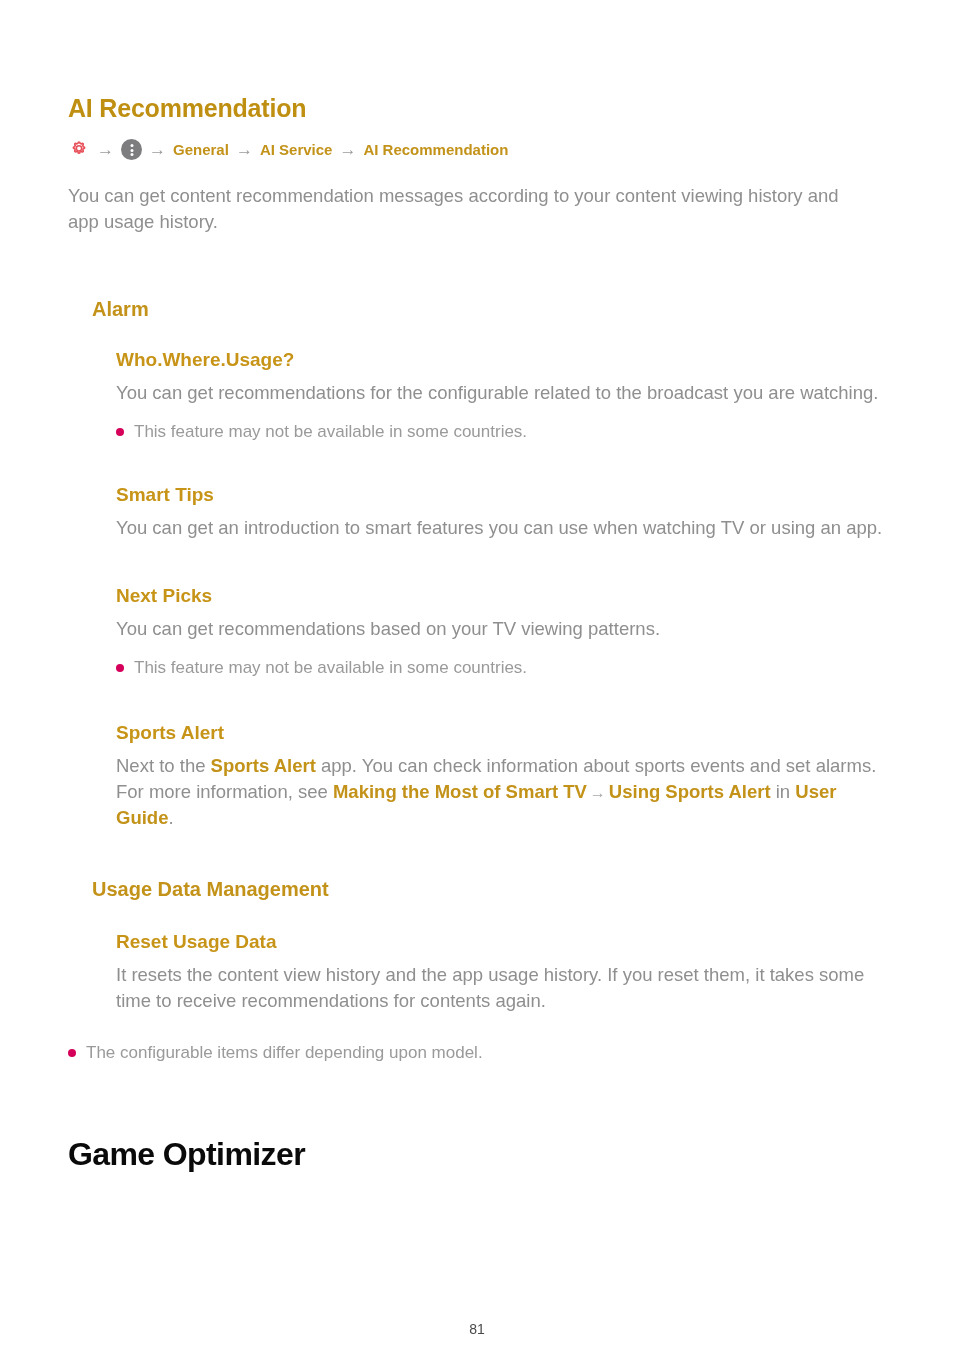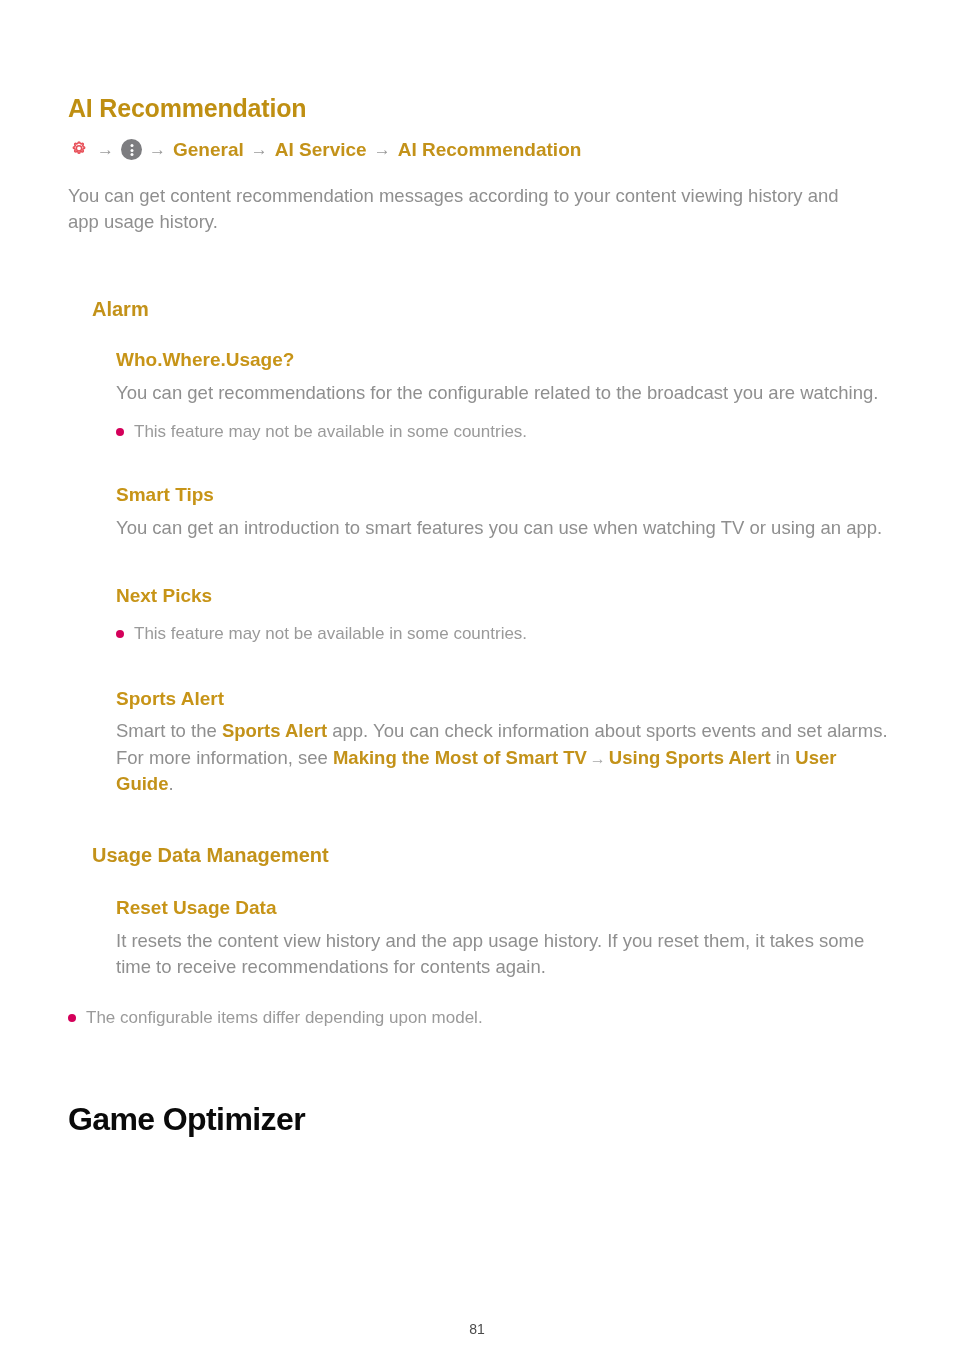--- a/index.html
+++ b/index.html
@@ -57,21 +57,21 @@
 
   
   .breadcrumb {
     display: flex;
     align-items: center;
     margin: 0 0 20px 0;
     height: 26px;
   }
   .bc-text {
     color: #c39219;
-    font-size: 19px;
+    font-size: 15px;
     font-weight: bold;
     white-space: nowrap;
   }
   .bc-arrow {
     color: #9a9a9a;
     font-size: 17px;
     margin: 0 7px;
     line-height: 1;
   }
   .gear-icon {
@@ -214,30 +214,31 @@
 
       <div class="block">
         <div style="height:14px"></div>
         <h4 class="h-level3">Smart Tips</h4>
         <p class="body-text">You can get an introduction to smart features you can use when watching TV or using an app.</p>
       </div>
 
       <div class="block">
         <div style="height:18px"></div>
         <h4 class="h-level3">Next Picks</h4>
+        <p class="body-text">You can get recommendations based on your TV viewing patterns.</p>
         <div class="note">
           <span class="note-bullet"></span>
           <span class="note-text">This feature may not be available in some countries.</span>
         </div>
       </div>
 
       <div class="block">
         <div style="height:16px"></div>
         <h4 class="h-level3">Sports Alert</h4>
-        <p class="body-text"><span>Smart to the </span><b>Sports Alert</b><span> app. You can check information about sports events and set alarms.</span><br><span>For more information, see </span><b>Making the Most of Smart TV</b><span class="gold-arrow">→</span><b>Using Sports Alert</b><span> in </span><b>User Guide</b><span>.</span></p>
+        <p class="body-text"><span>Next to the </span><b>Sports Alert</b><span> app. You can check information about sports events and set alarms.</span><br><span>For more information, see </span><b>Making the Most of Smart TV</b><span class="gold-arrow">→</span><b>Using Sports Alert</b><span> in </span><b>User Guide</b><span>.</span></p>
       </div>
 
     </div>
   </div>
 
   <div class="indent-1">
     <div style="height:20px"></div>
     <h3 class="h-level2">Usage Data Management</h3>
 
     <div class="indent-1">

